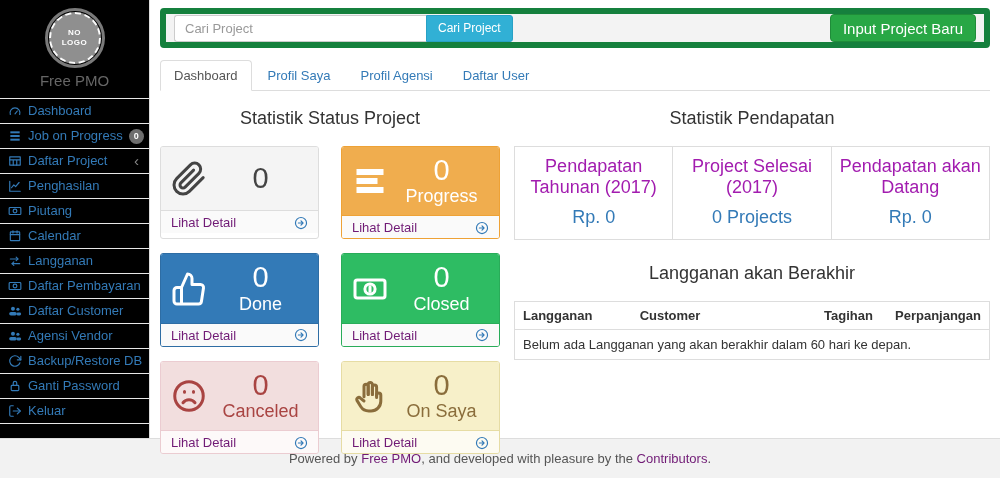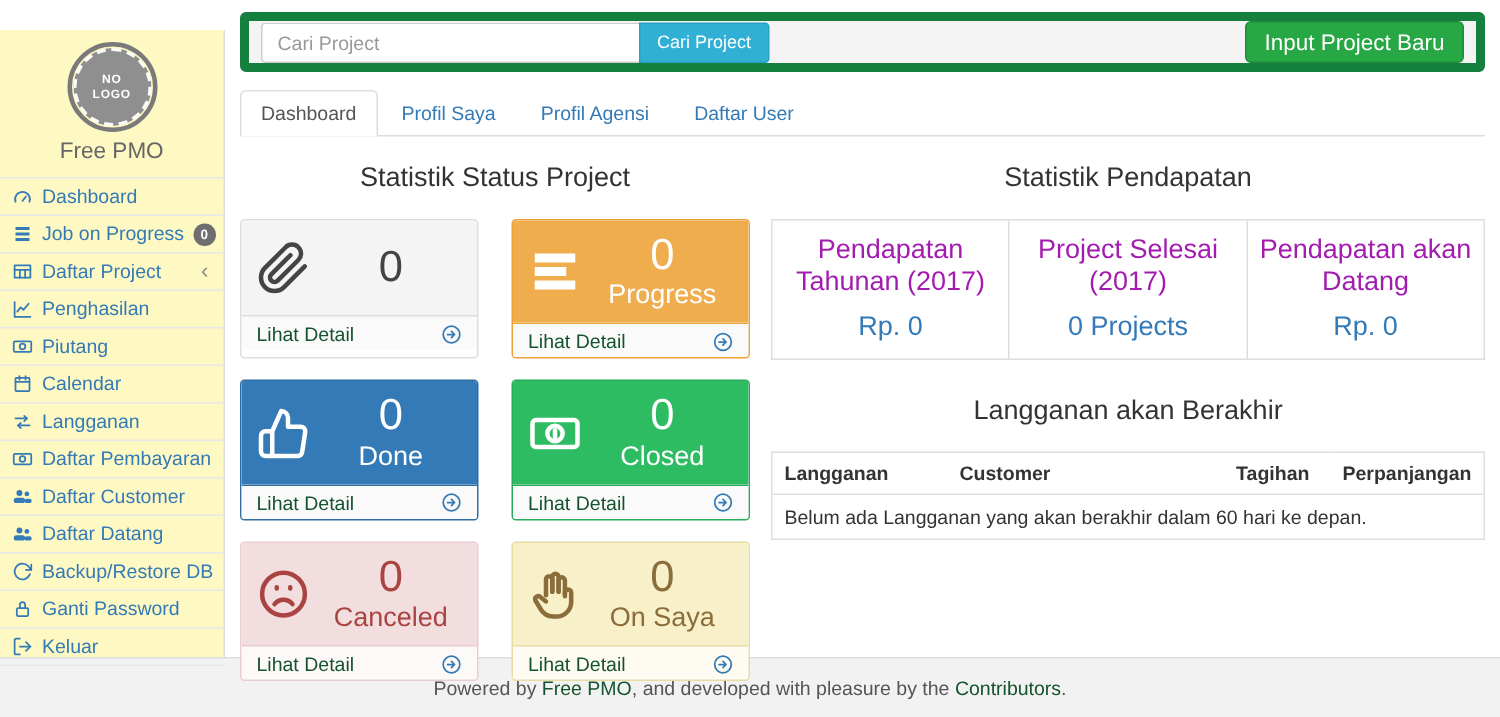--- a/index.html
+++ b/index.html
@@ -1,23 +1,23 @@
 <!DOCTYPE html>
 <html><head>
 <meta charset="utf-8">
 <style>
   * { box-sizing: border-box; margin: 0; padding: 0; }
   html,body { width:1000px; height:478px; overflow:hidden; }
   body { font-family:"Liberation Sans", sans-serif; font-size:13px; color:#333; background:#fff; }
-  a { text-decoration:none; color:#14532d; cursor:pointer; }
+  a { text-decoration:none; color:#701a75; cursor:pointer; }
 
   .layout { display:flex; height:438px; }
 
   
-  aside { width:150px; flex:none; background:#fef9c3; border-right:1px solid #ddd;margin-top:20px; }
+  aside { width:150px; flex:none; background:#000000; border-right:1px solid #ddd; }
   .brand { text-align:center; padding-top:6px; height:96px; }
   .logo-outer { width:60px; height:60px; margin:2px auto 4px; border:3px solid #7a7a7a; border-radius:50%; padding:1px; }
   .logo-inner { width:100%; height:100%; border-radius:50%; background:#8f8f8f; border:2px dashed #fbfbfb;
                 display:flex; flex-direction:column; align-items:center; justify-content:center;
                 color:#fff; font-size:8px; font-weight:bold; letter-spacing:.5px; line-height:1.3; }
   .brand-name { color:#666; font-size:15px; margin-top:4px; }
   .side-menu { margin-top:2px; border-top:1px solid #e7e7e7; }
   .side-item { display:flex; align-items:center; gap:6px; padding:4px 8px; border-bottom:1px solid #e7e7e7;
                color:#337ab7; font-size:13px; line-height:16px; cursor:pointer; }
   .side-item svg { flex:none; width:14px; height:14px; }
@@ -182,21 +182,21 @@
           </svg>
         <span class="lbl">Daftar Customer</span>
       </div>
       <div class="side-item">
         <svg viewBox="0 0 24 24">
             <circle class="fl" cx="8.5" cy="8" r="3.4"></circle>
             <rect class="fl" x="2" y="13.5" width="13" height="6" rx="3"></rect>
             <circle class="fl" cx="17" cy="9" r="2.7"></circle>
             <rect class="fl" x="14.5" y="14.5" width="8" height="5" rx="2.5"></rect>
           </svg>
-        <span class="lbl">Daftar Datang</span>
+        <span class="lbl">Agensi Vendor</span>
       </div>
       <div class="side-item">
         <svg viewBox="0 0 24 24">
             <path class="st" d="M22 4v6h-6"></path>
             <path class="st" d="M20.49 15a9 9 0 1 1-2.12-9.36L22 10"></path>
           </svg>
         <span class="lbl">Backup/Restore DB</span>
       </div>
       <div class="side-item">
         <svg viewBox="0 0 24 24">

